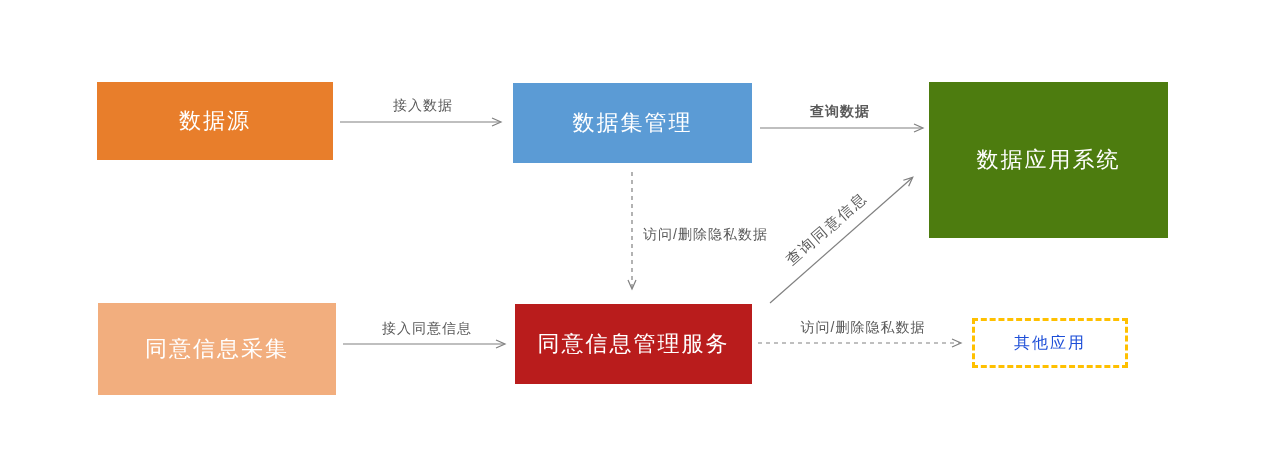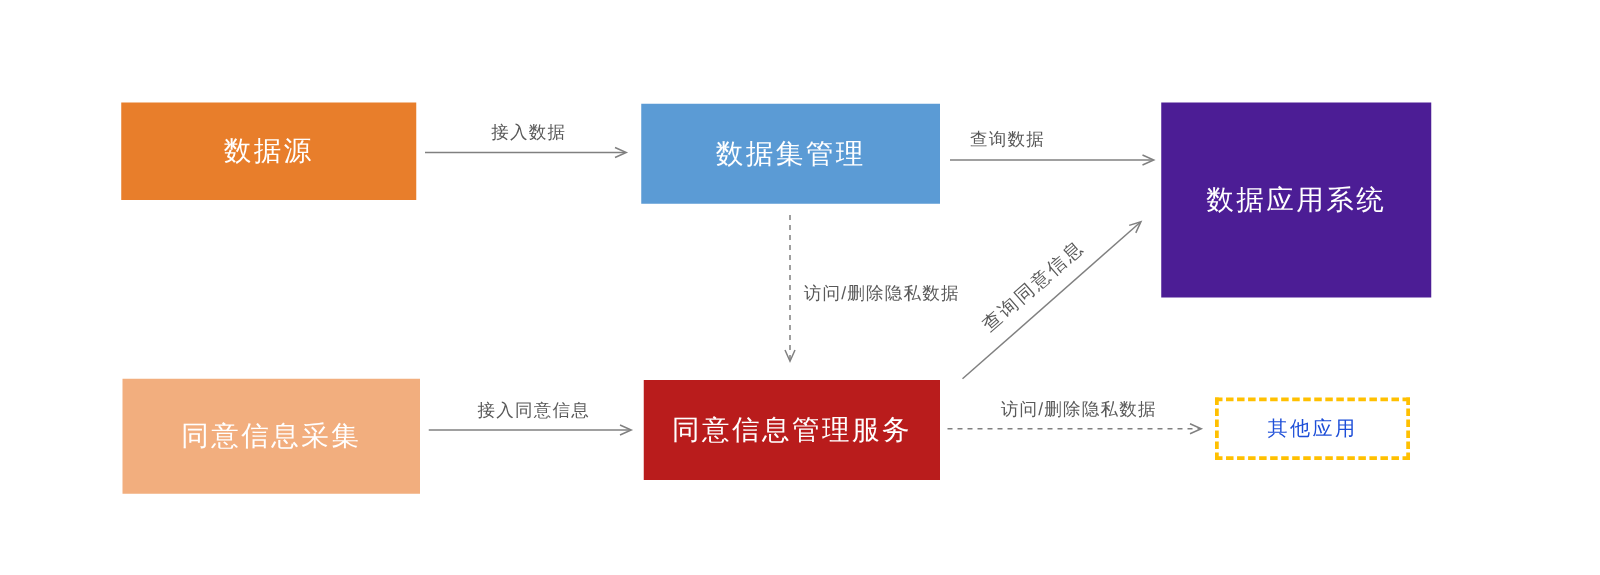--- a/index.html
+++ b/index.html
@@ -29,40 +29,40 @@
     align-items: center;
     justify-content: center;
     color: #ffffff;
     font-size: 22px;
     letter-spacing: 2px;
     white-space: nowrap;
     box-sizing: border-box;
   }
   #n-data-source        { left: 97px;  top: 82px;  width: 236px; height: 78px;  background: #E87E2B; }
   #n-dataset-mgmt       { left: 513px; top: 83px;  width: 239px; height: 80px;  background: #5B9BD5; }
-  #n-data-app-system    { left: 929px; top: 82px;  width: 216px; height: 156px; background: #4c1d95; }
+  #n-data-app-system    { left: 929px; top: 82px;  width: 239px; height: 156px; background: #4d7c0f; }
   #n-consent-collection { left: 98px;  top: 303px; width: 238px; height: 92px;  background: #F2AE7E; }
   #n-consent-mgmt       { left: 515px; top: 304px; width: 237px; height: 80px;  background: #b91c1c; }
   #n-other-apps {
     left: 972px; top: 318px; width: 156px; height: 50px;
     background: #ffffff;
     border: 3px dashed #FFC000;
     color: #1d4ed8;
     font-size: 16px;
     letter-spacing: 2px;
   }
   .edge-label {
     position: absolute;
     color: #595959;
     font-size: 14px;
     letter-spacing: 1px;
     white-space: nowrap;
   }
   #l-access-data      { left: 423px; top: 97px;  transform: translateX(-50%); }
-  #l-query-data       { left: 806px; top: 103px; transform: translateX(-50%); }
+  #l-query-data       { left: 840px; top: 103px; transform: translateX(-50%); font-weight: bold; }
   #l-access-delete-1  { left: 643px; top: 226px; }
   #l-query-consent    {
     left: 827px; top: 229px;
     transform: translate(-50%, -50%) rotate(-41deg);
     font-size: 15px;
     letter-spacing: 2px;
   }
   #l-access-consent   { left: 427px; top: 320px; transform: translateX(-50%); }
   #l-access-delete-2  { left: 863px; top: 319px; transform: translateX(-50%); }
 </style>

